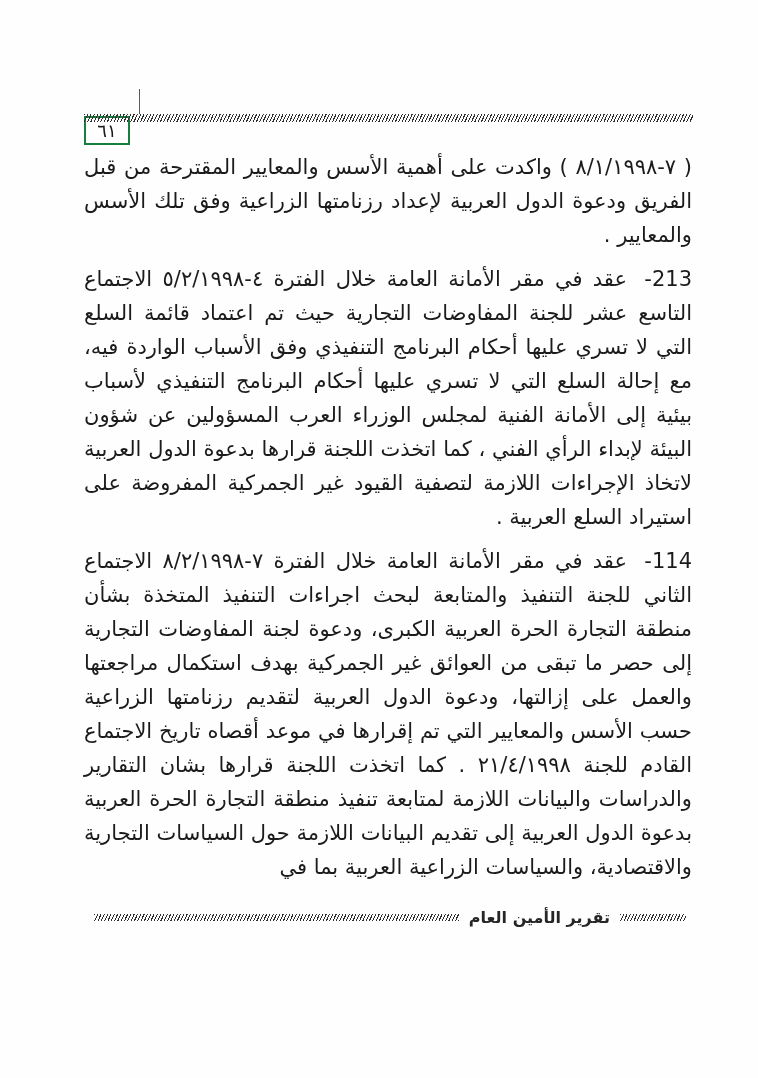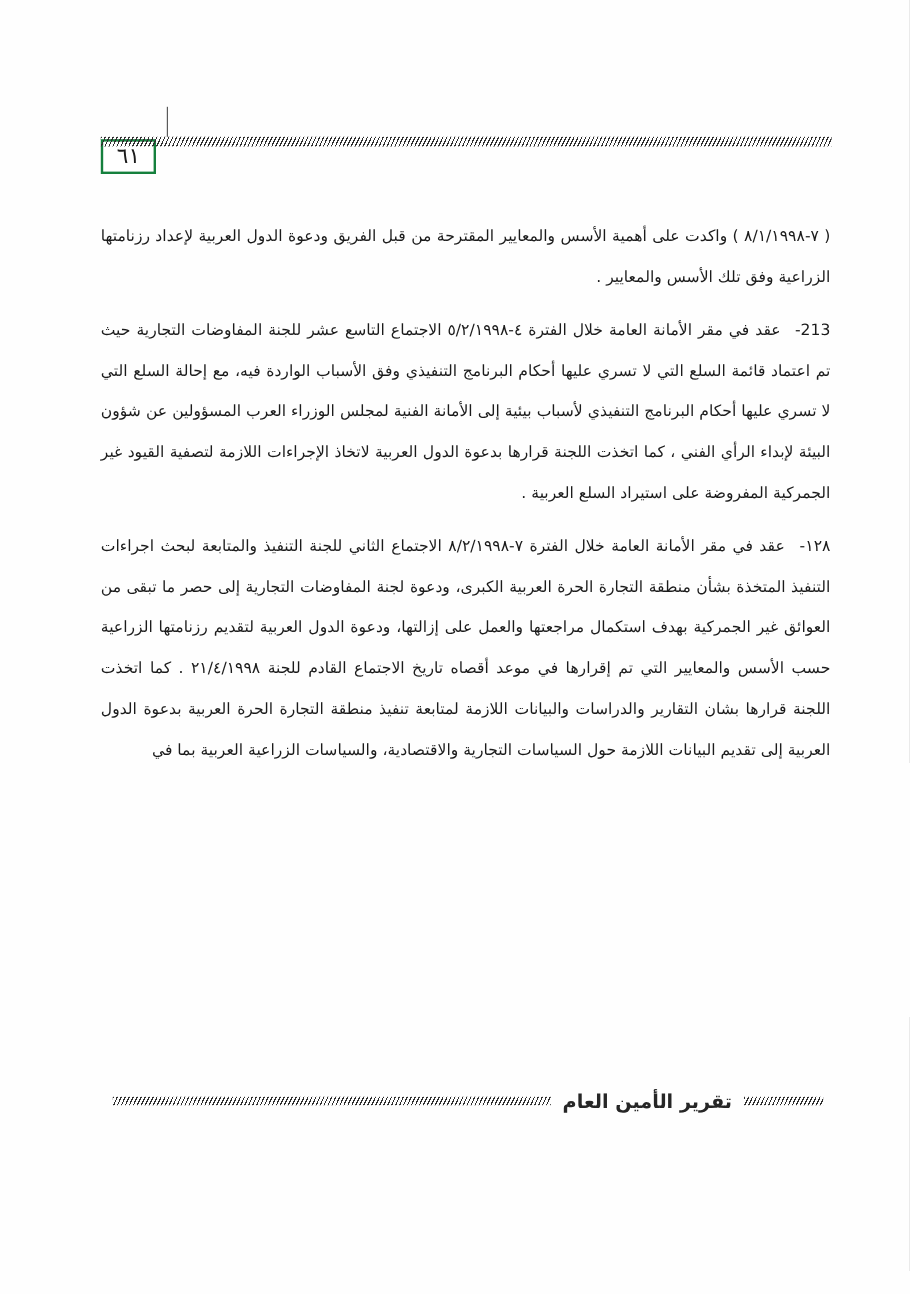--- a/index.html
+++ b/index.html
@@ -58,23 +58,22 @@
     height: 8px;
   }
   
   .content {
     position: absolute;
     top: 150px;
     right: 66px;
     left: 84px;
     direction: rtl;
     text-align: justify;
-    font-size: 13px;
+    font-size: 21px;
     line-height: 34px;
-    margin-top: 31px;
   }
   .para {
     margin: 0 0 10px 0;
   }
   .para:last-child { margin-bottom: 0; }
   .marker { margin-left: 7px; }
   
   .footer-rule {
     position: absolute;
     top: 905px;
@@ -111,21 +110,21 @@
 
   <main class="content" dir="rtl" lang="ar">
     <p class="para">
       <span>( ٧-٨/١/١٩٩٨ ) واكدت على أهمية الأسس والمعايير المقترحة من قبل الفريق ودعوة الدول العربية لإعداد رزنامتها الزراعية وفق تلك الأسس والمعايير .</span>
     </p>
     <p class="para">
       <span class="marker">213-</span>
       <span>عقد في مقر الأمانة العامة خلال الفترة ٤-٥/٢/١٩٩٨ الاجتماع التاسع عشر للجنة المفاوضات التجارية حيث تم اعتماد قائمة السلع التي لا تسري عليها أحكام البرنامج التنفيذي وفق الأسباب الواردة فيه، مع إحالة السلع التي لا تسري عليها أحكام البرنامج التنفيذي لأسباب بيئية إلى الأمانة الفنية لمجلس الوزراء العرب المسؤولين عن شؤون البيئة لإبداء الرأي الفني ، كما اتخذت اللجنة قرارها بدعوة الدول العربية لاتخاذ الإجراءات اللازمة لتصفية القيود غير الجمركية المفروضة على استيراد السلع العربية .</span>
     </p>
     <p class="para">
-      <span class="marker">١٢٨-</span>
+      <span class="marker">114-</span>
       <span>عقد في مقر الأمانة العامة خلال الفترة ٧-٨/٢/١٩٩٨ الاجتماع الثاني للجنة التنفيذ والمتابعة لبحث اجراءات التنفيذ المتخذة بشأن منطقة التجارة الحرة العربية الكبرى، ودعوة لجنة المفاوضات التجارية إلى حصر ما تبقى من العوائق غير الجمركية بهدف استكمال مراجعتها والعمل على إزالتها، ودعوة الدول العربية لتقديم رزنامتها الزراعية حسب الأسس والمعايير التي تم إقرارها في موعد أقصاه تاريخ الاجتماع القادم للجنة ٢١/٤/١٩٩٨ . كما اتخذت اللجنة قرارها بشان التقارير والدراسات والبيانات اللازمة لمتابعة تنفيذ منطقة التجارة الحرة العربية بدعوة الدول العربية إلى تقديم البيانات اللازمة حول السياسات التجارية والاقتصادية، والسياسات الزراعية العربية بما في</span>
     </p>
   </main>
 
   <footer class="footer-rule">
     <span class="footer-seg start hatch"></span>
     <span class="footer-title" dir="rtl" lang="ar">تقرير الأمين العام</span>
     <span class="footer-seg end hatch"></span>
   </footer>
 

